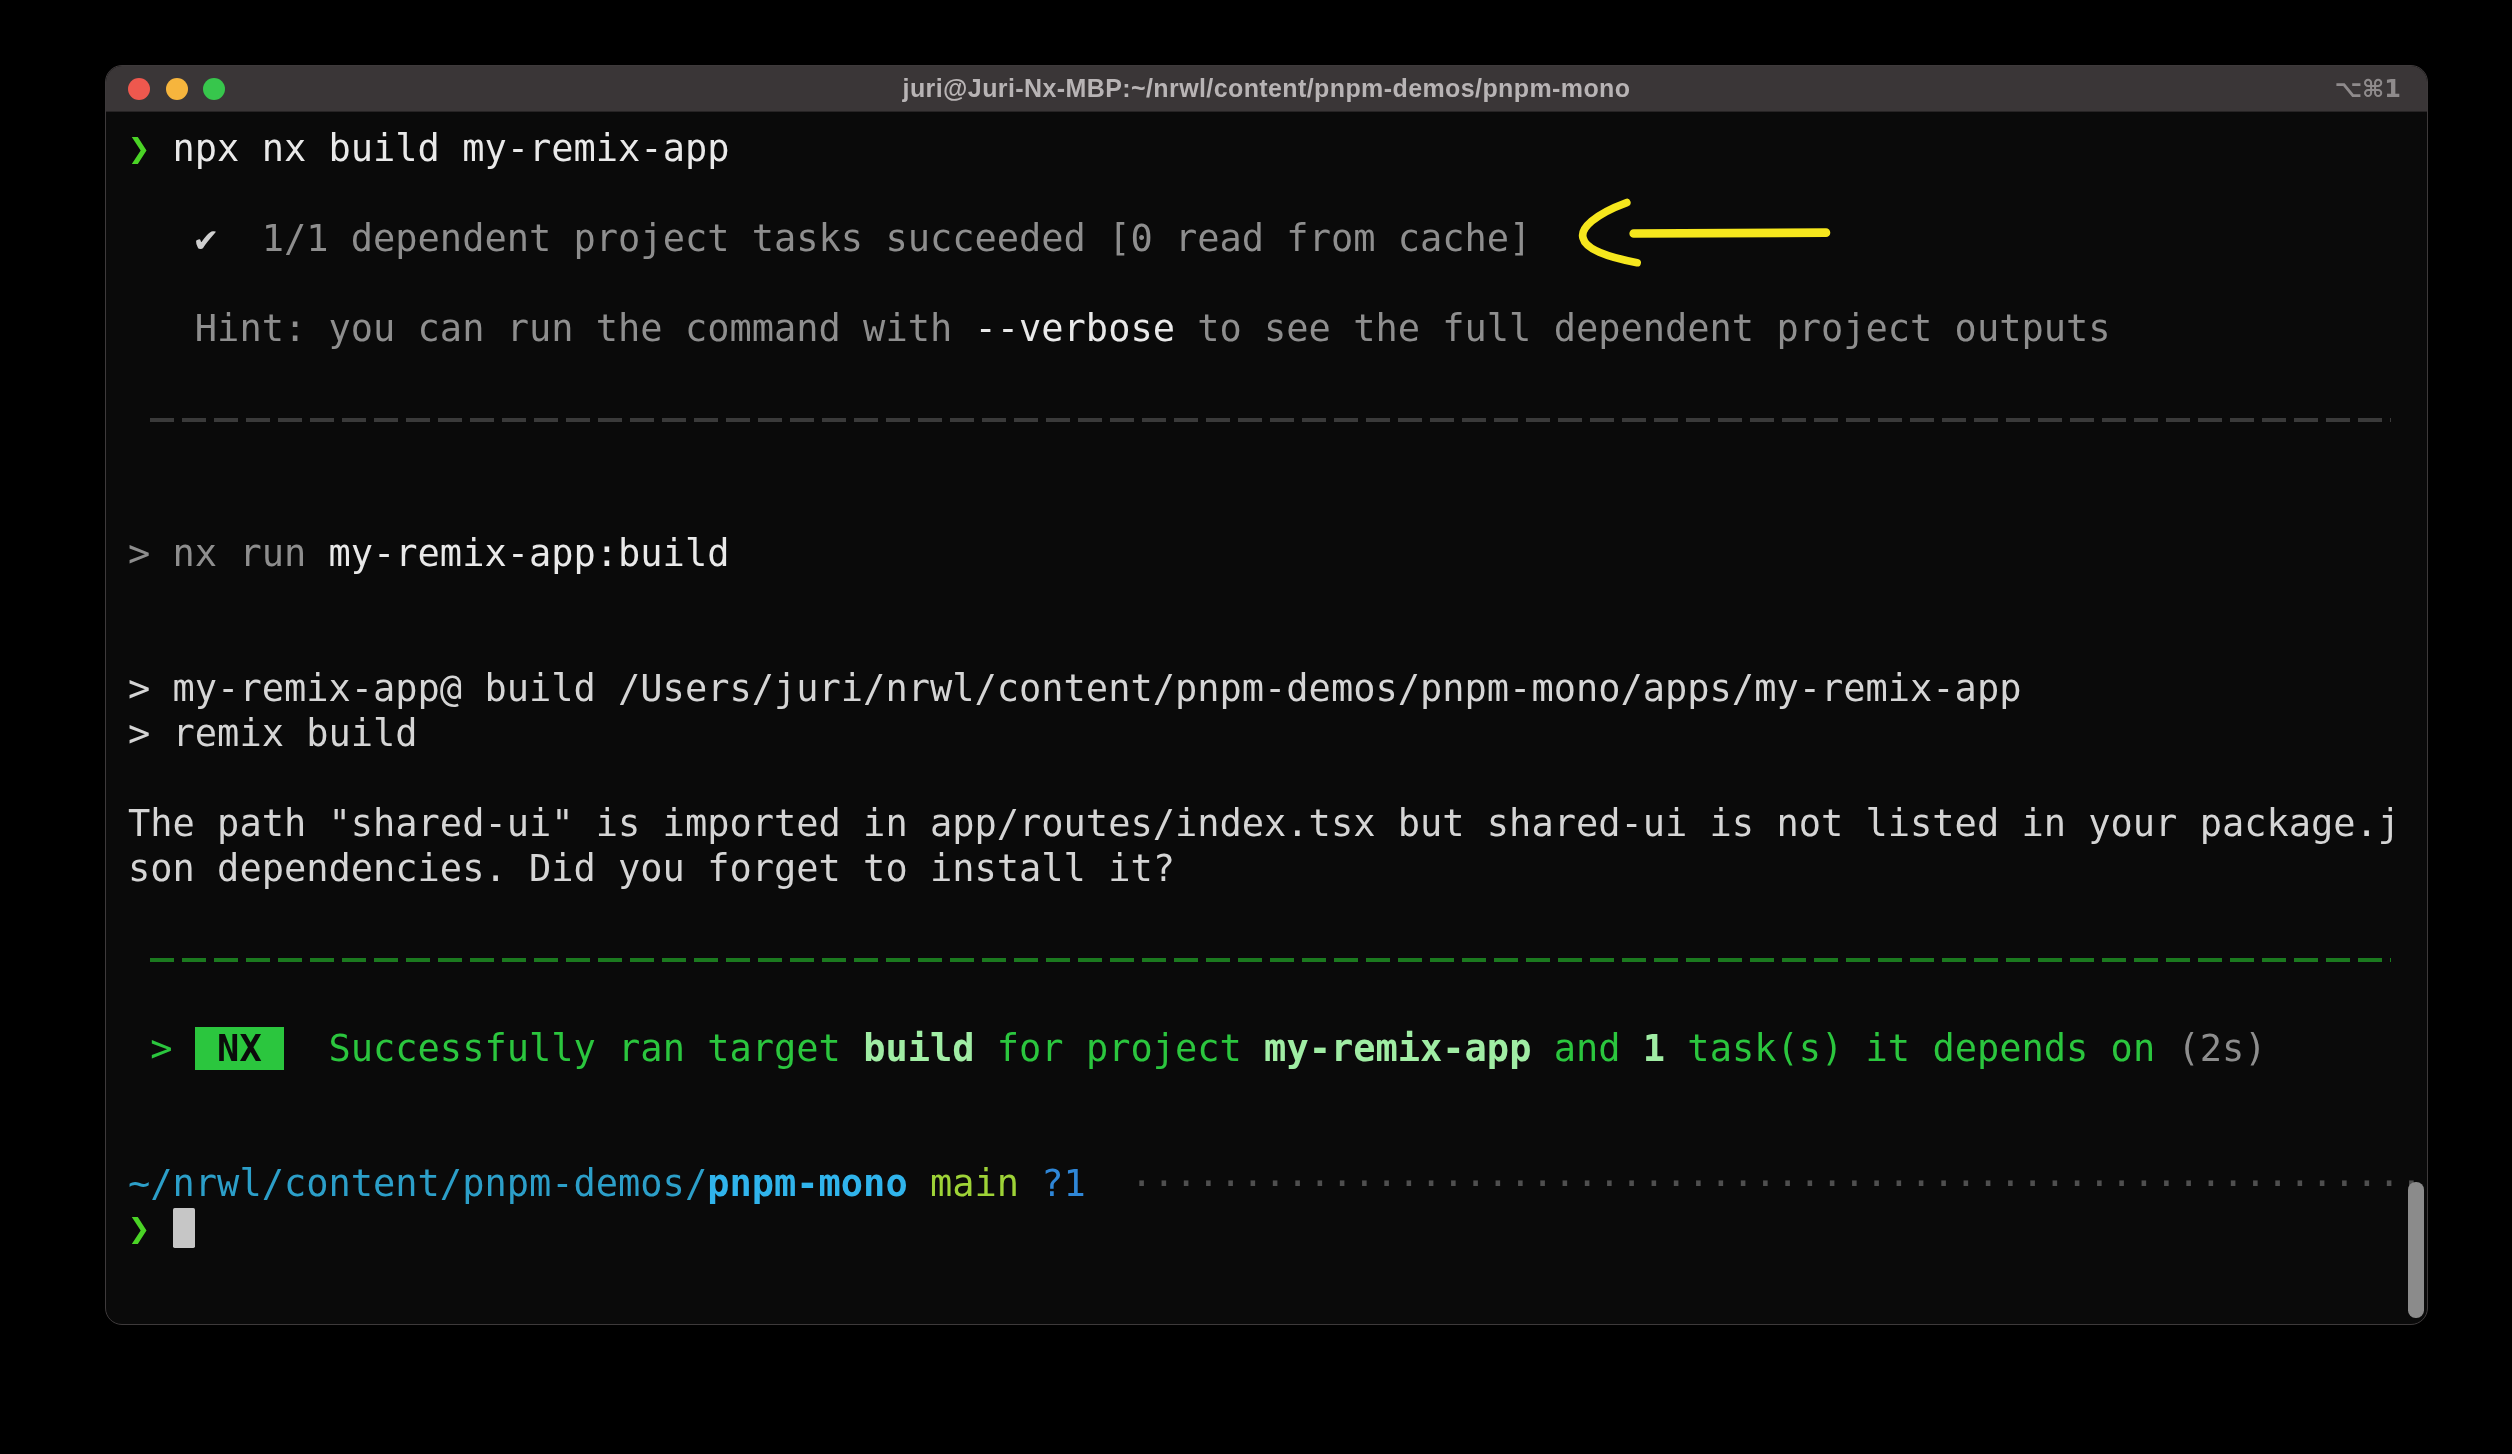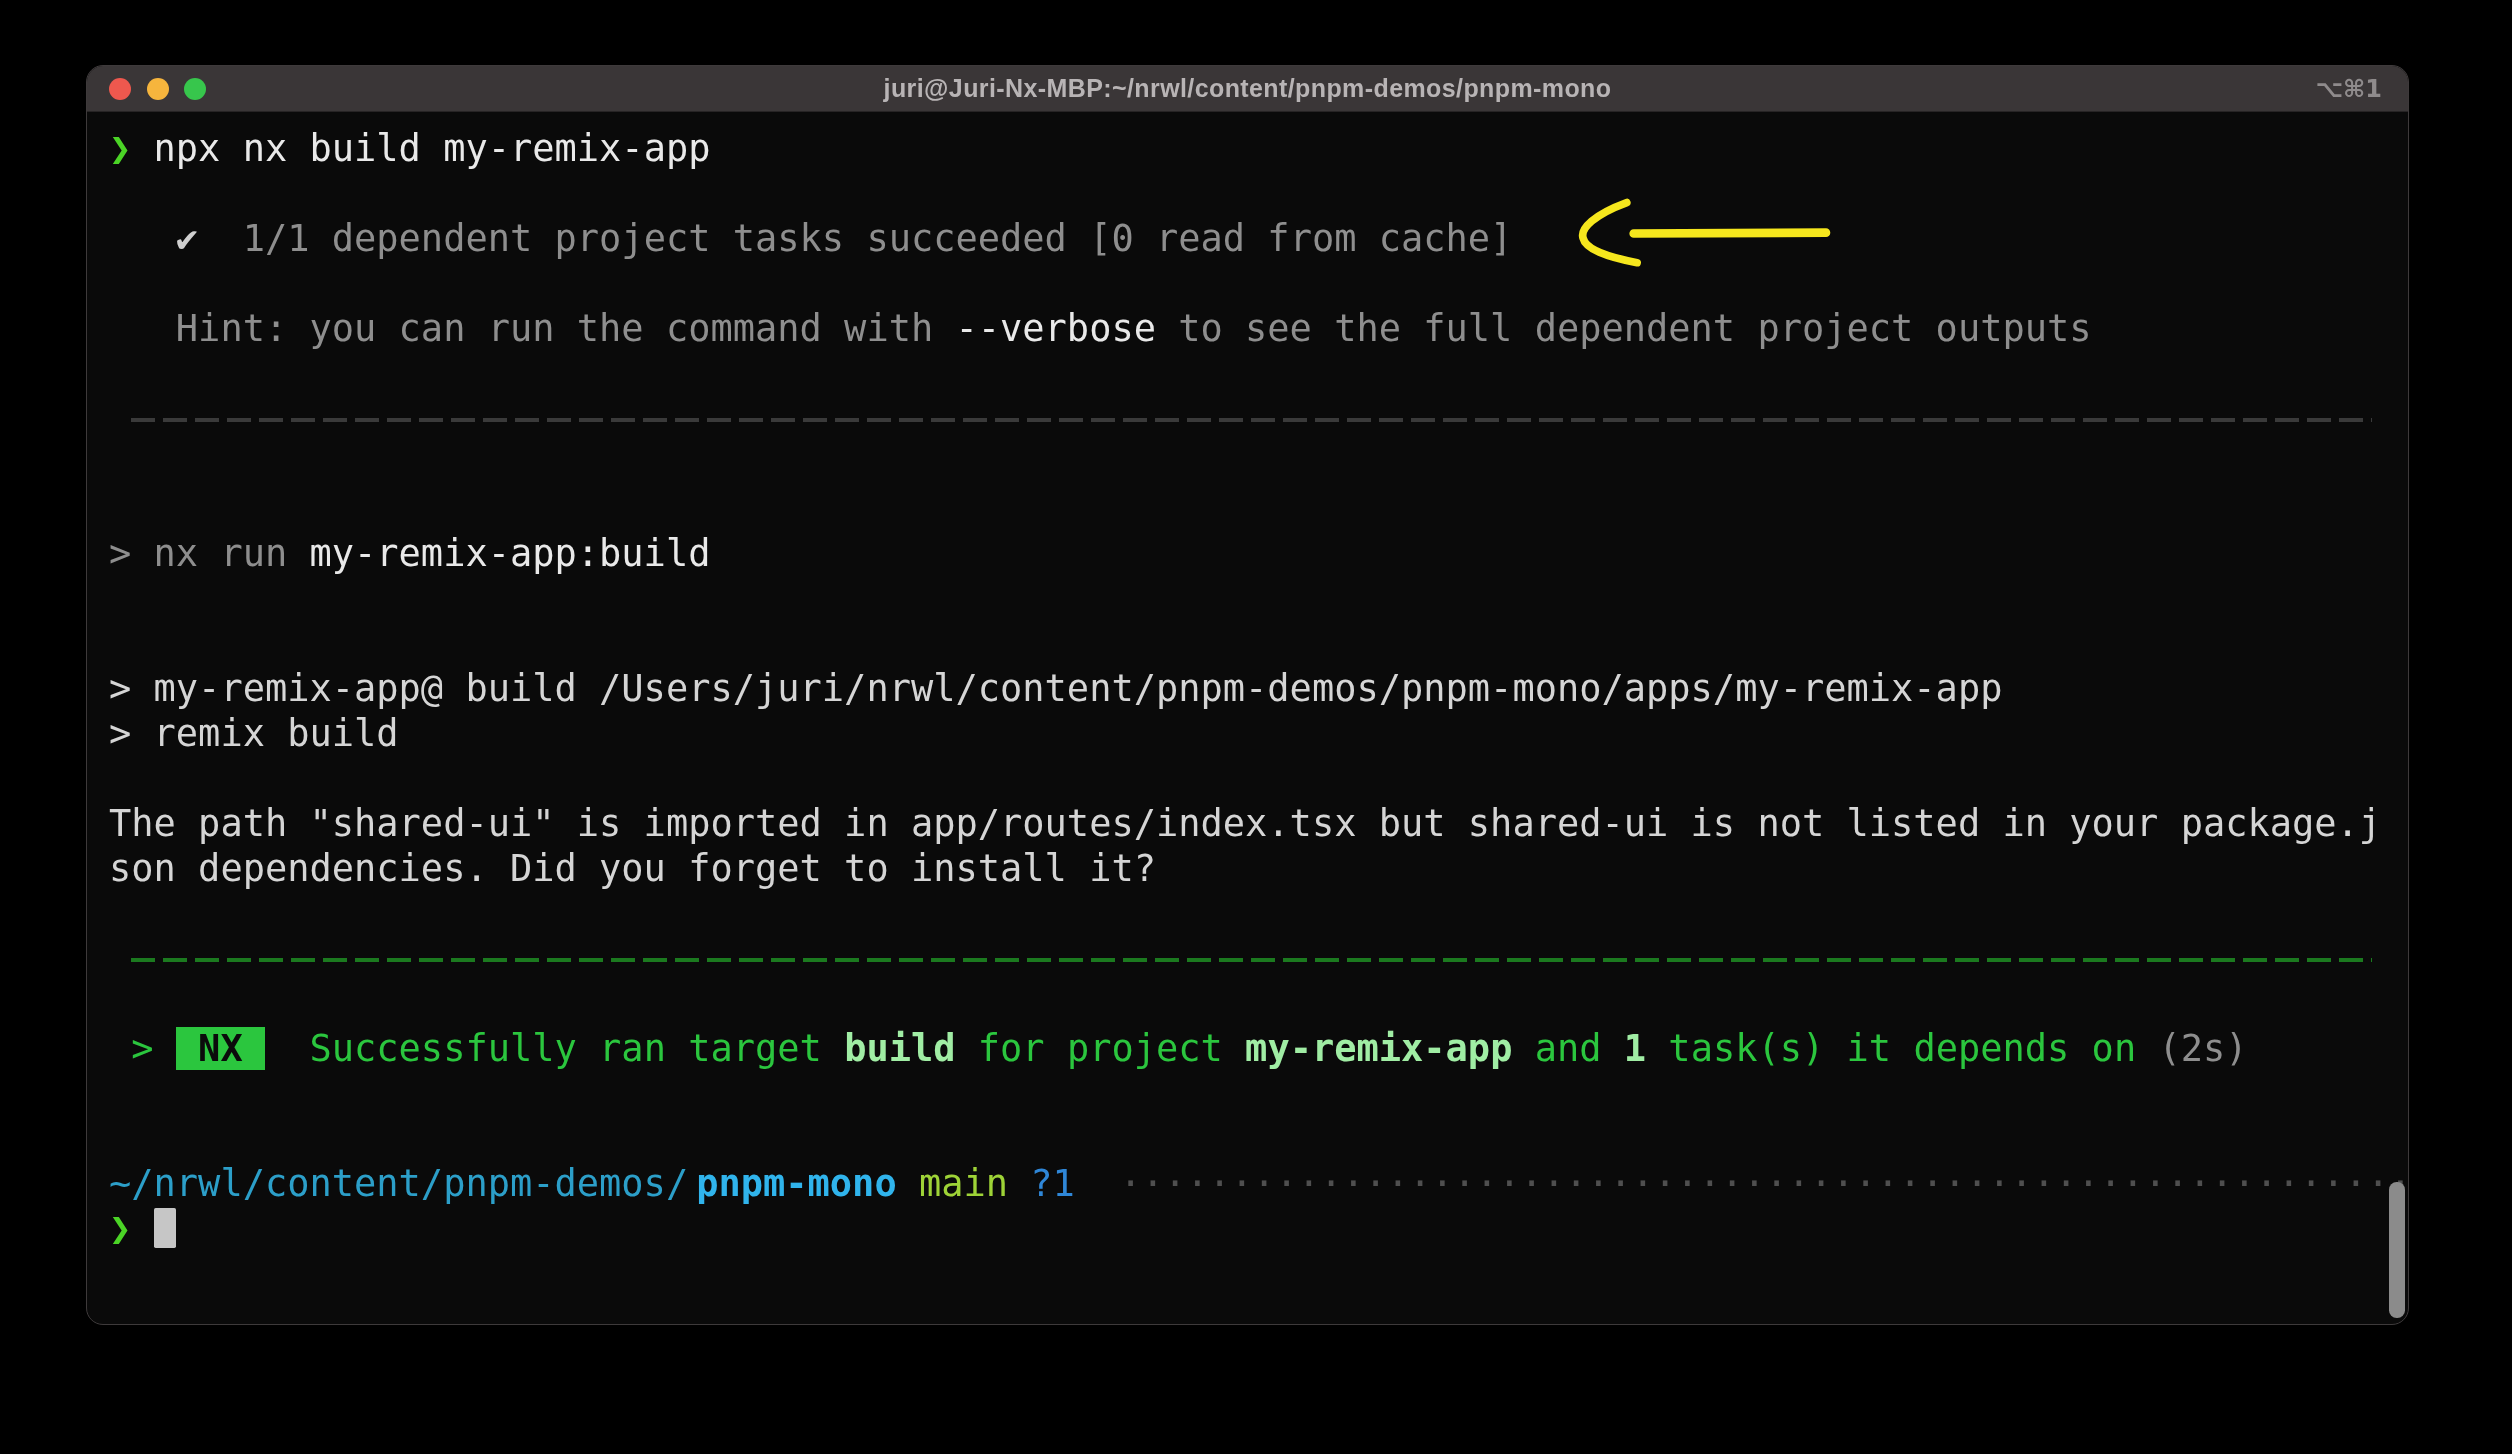--- a/index.html
+++ b/index.html
@@ -9,21 +9,21 @@
     --lime:#9ed337; --blue:#2f87d8; --dots:#4f4f4f; --cursor:#c6c6c6;
     --window-bg:#0a0a0a; --window-border:#3e3a3b; --titlebar-bg:#3a3637;
     --titlebar-text:#b8b4b5; --shortcut-text:#8f8b8c; --traffic-red:#ee584e;
     --traffic-yellow:#f6b53d; --traffic-green:#37c64c; --scrollbar:#8b8b8b; --page-bg:#000000;
   }
   *{margin:0;padding:0;box-sizing:border-box;}
   html,body{width:2512px;height:1454px;background:var(--page-bg);overflow:hidden;}
   body{font-family:"DejaVu Sans Mono","Liberation Mono",monospace;position:relative;}
 
   .window{
-    position:absolute;left:86px;top:65px;width:2323px;height:1260px;
+    position:absolute;left:105px;top:65px;width:2323px;height:1260px;
     background:var(--window-bg);border:1.7px solid var(--window-border);
     border-radius:17px;overflow:hidden;
   }
   .titlebar{
     position:relative;height:46px;background:var(--titlebar-bg);
     border-bottom:1.7px solid #272425;display:flex;align-items:center;justify-content:center;
   }
   .traffic{position:absolute;left:22px;top:0;height:100%;display:flex;align-items:center;gap:15.5px;}
   .light{width:22px;height:22px;border-radius:50%;border:none;padding:0;cursor:default;}
   .light.red{background:var(--traffic-red);}
@@ -47,21 +47,21 @@
   .s-g{color:var(--prompt-green);font-weight:bold;}
   .s-w{color:var(--white);font-weight:normal;}
   .s-wb{color:var(--white);font-weight:normal;}
   .s-out{color:var(--output);}
   .s-dim{color:var(--dim);}
   .s-chk{color:var(--check);}
   .s-nx{color:var(--nx-green);}
   .s-nxb{color:var(--nx-green-bright);font-weight:bold;}
   .s-badge{background:var(--nx-green);color:var(--badge-text);font-weight:bold;}
   .s-cy{color:var(--cyan);}
-  .s-cyb{color:var(--cyan-bright);font-weight:bold;margin-left:8px;}
+  .s-cyb{color:var(--cyan-bright);font-weight:bold;}
   .s-lime{color:var(--lime);}
   .s-bl{color:var(--blue);}
   .s-dots{color:var(--dots);}
 
   .rule{
     display:inline-block;vertical-align:middle;height:3.4px;width:2241px;margin-left:22px;
   }
   .rule-gray{background:repeating-linear-gradient(90deg,var(--sep-gray) 0 24px,transparent 24px 32px);}
   .rule-green{background:repeating-linear-gradient(90deg,var(--sep-green) 0 24px,transparent 24px 32px);}
 

